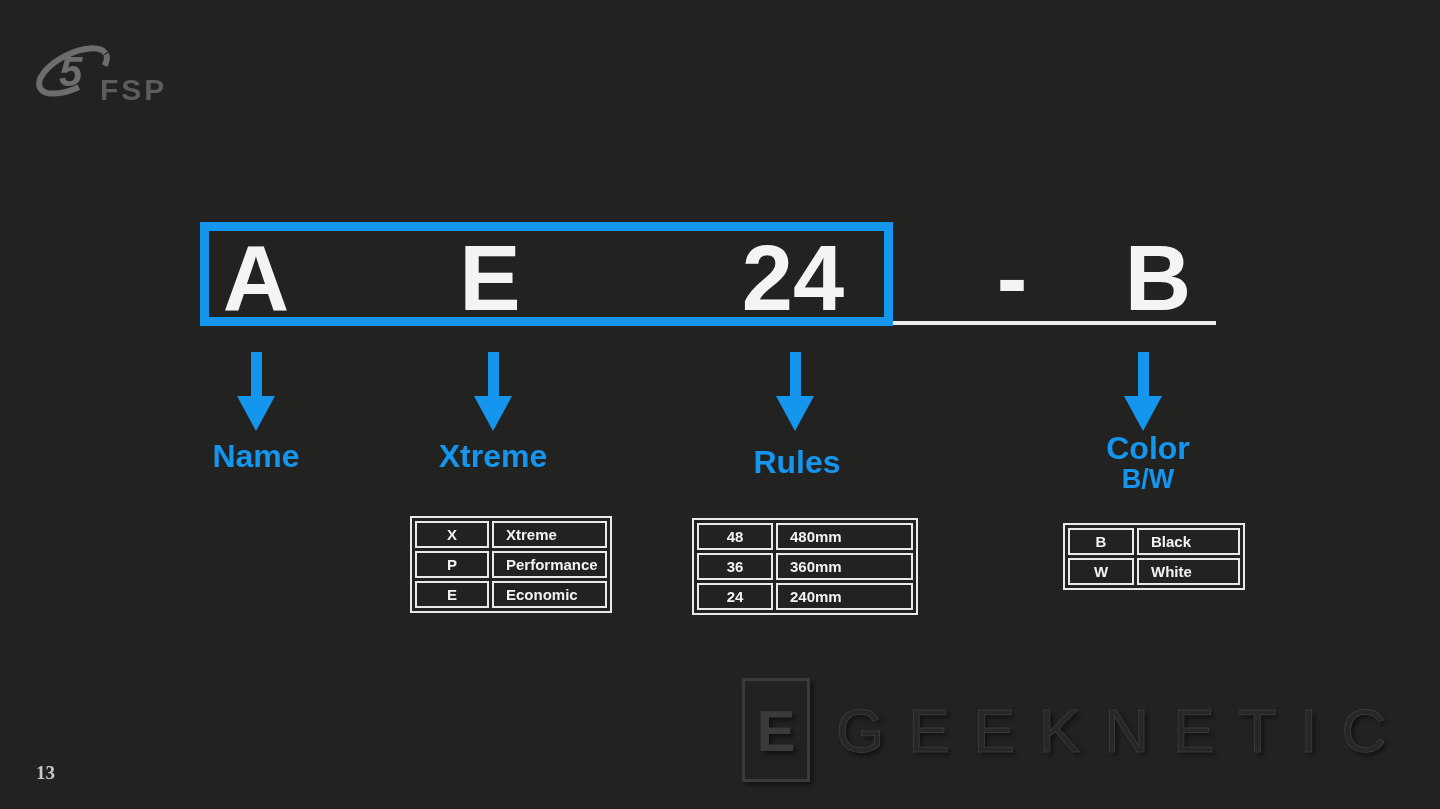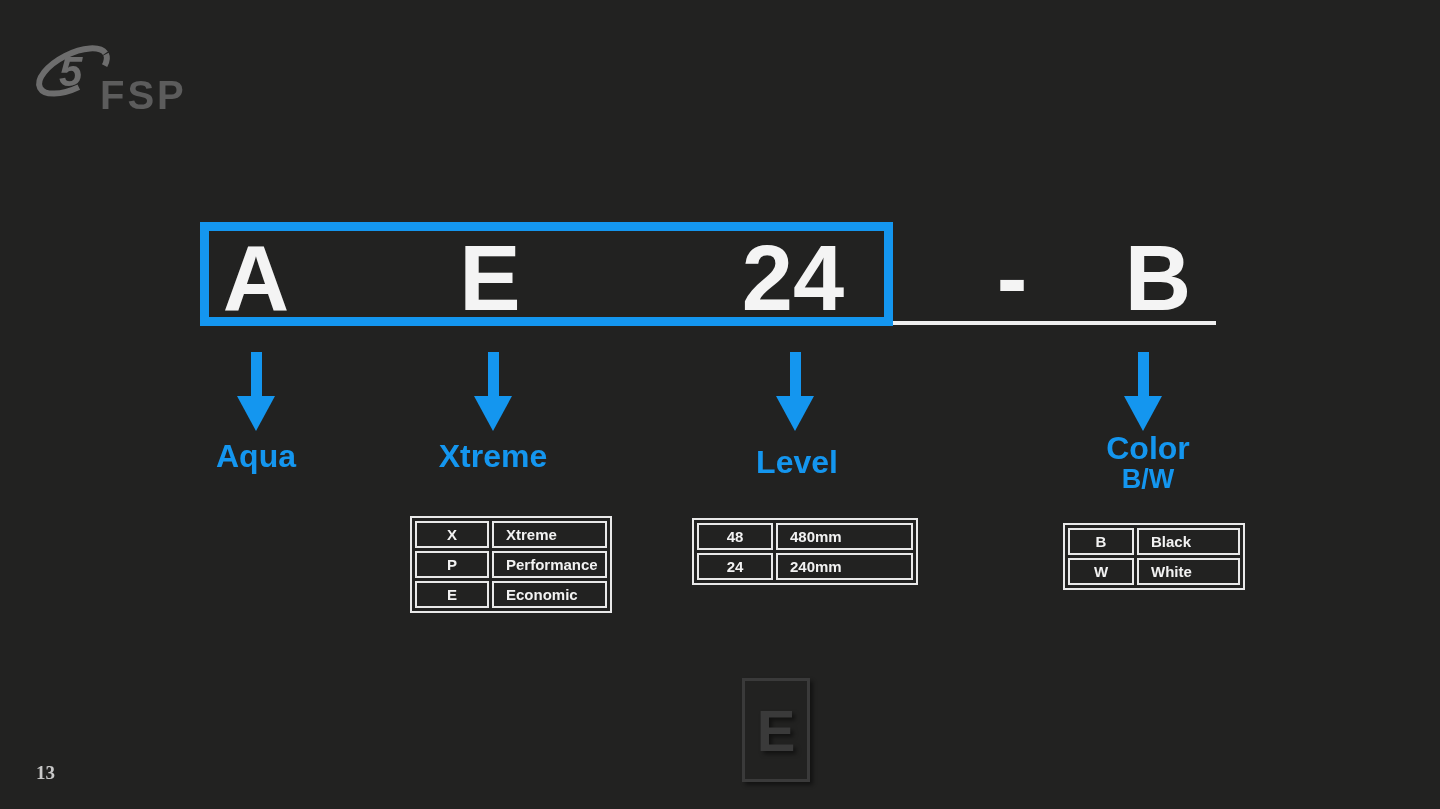--- a/index.html
+++ b/index.html
@@ -9,21 +9,21 @@
     background:#222221;
     font-family:"Liberation Sans",sans-serif;
     overflow:hidden;
   }
 
   
   .fsp-logo{position:absolute;left:30px;top:40px;width:170px;height:70px;}
   .fsp-emblem{position:absolute;left:0;top:0;}
   .fsp-text{
     position:absolute;left:70px;top:33px;
-    font-size:40px;font-weight:bold;color:#5c5c5c;letter-spacing:3px;
+    font-size:30px;font-weight:bold;color:#5c5c5c;letter-spacing:3px;
   }
 
   
   .title{
     position:absolute;top:36px;right:40px;margin:0;
     font-size:47px;font-weight:bold;color:#f8f8f8;white-space:nowrap;
   }
 
   
   .series-label{
@@ -145,23 +145,23 @@
   </div>
   <div class="arrow arrow-3">
     <div class="stem"></div>
       <div class="head"></div>
   </div>
   <div class="arrow arrow-4">
     <div class="stem"></div>
       <div class="head"></div>
   </div>
 
-  <div class="lbl lbl-aqua">Aqua</div>
+  <div class="lbl lbl-aqua">Name</div>
   <div class="lbl lbl-level">Xtreme</div>
-  <div class="lbl lbl-size">Level</div>
+  <div class="lbl lbl-size">Rules</div>
   <div class="lbl lbl-color">Color</div>
   <div class="lbl lbl-bw">B/W</div>
 
   <table class="ntable tbl-level">
     <tbody>
       <tr>
         <td class="code">X</td>
         <td class="desc">Xtreme</td>
       </tr>
       <tr>
@@ -175,20 +175,24 @@
     </tbody>
   </table>
 
   <table class="ntable tbl-size">
     <tbody>
       <tr>
         <td class="code">48</td>
         <td class="desc">480mm</td>
       </tr>
       <tr>
+        <td class="code">36</td>
+        <td class="desc">360mm</td>
+      </tr>
+      <tr>
         <td class="code">24</td>
         <td class="desc">240mm</td>
       </tr>
     </tbody>
   </table>
 
   <table class="ntable tbl-color">
     <tbody>
       <tr>
         <td class="code">B</td>
@@ -196,17 +200,18 @@
       </tr>
       <tr>
         <td class="code">W</td>
         <td class="desc">White</td>
       </tr>
     </tbody>
   </table>
 
   <div class="watermark">
     <div class="wm-badge">E</div>
+    <div class="wm-text">GEEKNETIC</div>
   </div>
 
   <div class="page-number">13</div>
 
 </div>
 
 </body></html>

